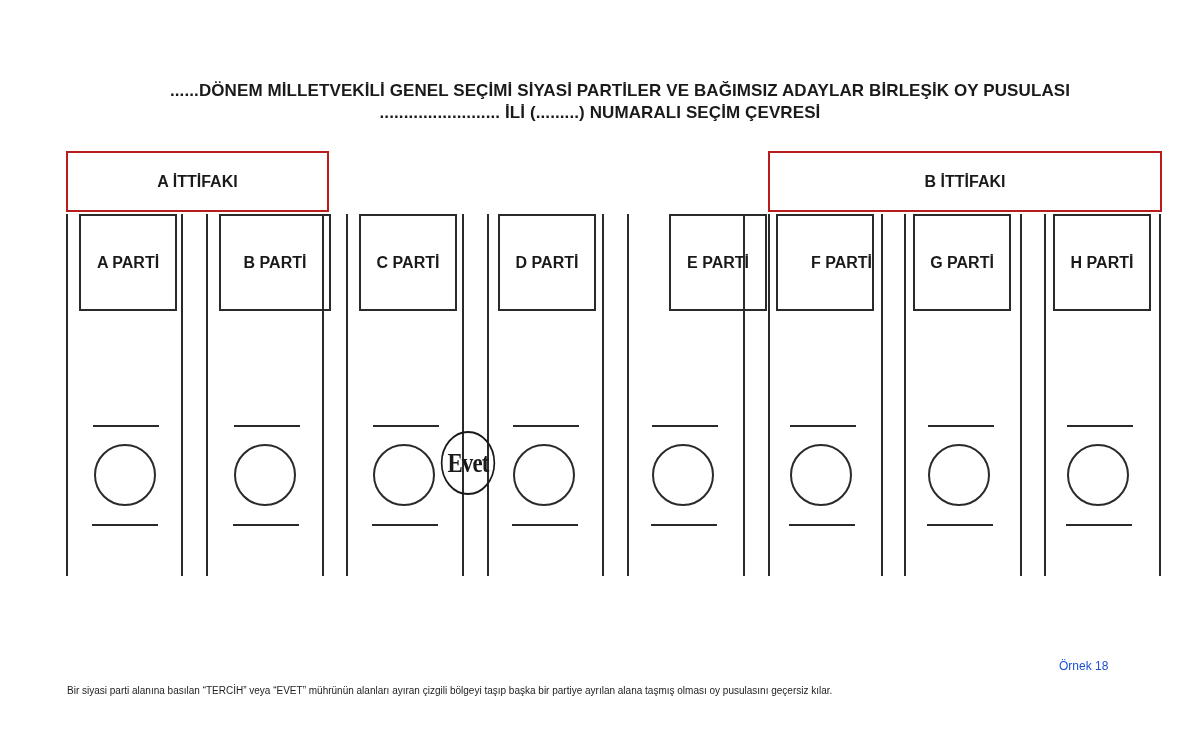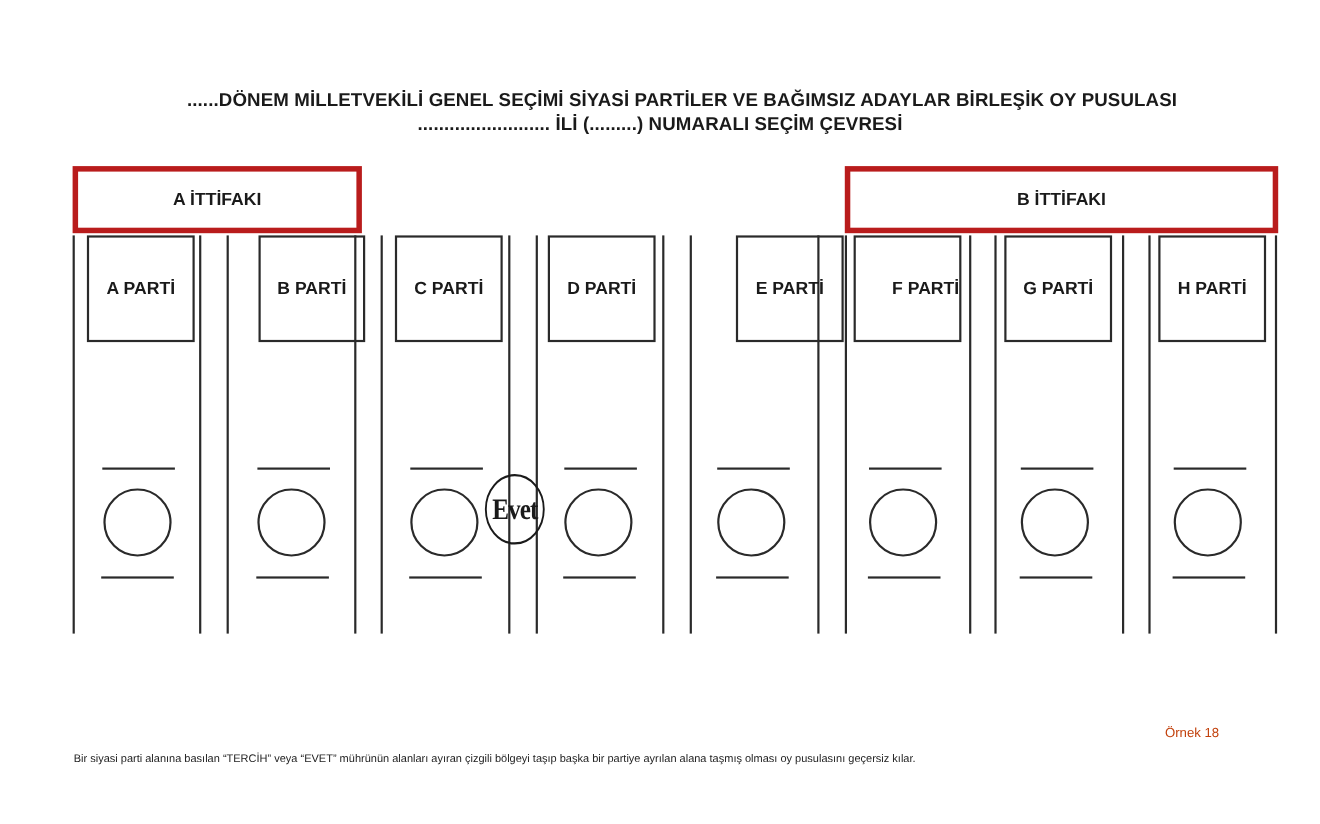--- a/index.html
+++ b/index.html
@@ -8,41 +8,41 @@
     font-family: "Liberation Sans", sans-serif; color: #1a1a1a;
   }
   .title {
     position: absolute; left: 0; width: 1240px; text-align: center;
     font-weight: bold; font-size: 17px; letter-spacing: 0.1px;
   }
   .t1 { top: 81px; }
   .t2 { top: 103px; left: -20px; }
   .vline { position: absolute; width: 2px; background: #2a2a2a; top: 214px; height: 362px; }
   .alliance {
-    position: absolute; top: 151px; height: 61px; border: 5px solid #b91c1c; box-sizing: border-box;
+    position: absolute; top: 151px; height: 61px; border: 2px solid #b91c1c; box-sizing: border-box;
     display: flex; align-items: center; justify-content: center;
     font-weight: bold; font-size: 16px;
   }
   .pbox {
     position: absolute; top: 214px; height: 97px; border: 2px solid #2a2a2a; box-sizing: border-box; border-top-width: 2px;
     display: flex; align-items: center; justify-content: center;
     font-weight: bold; font-size: 16px;
   }
   .dash { position: absolute; height: 2px; background: #2a2a2a; width: 66px; }
   .circle {
     position: absolute; width: 62px; height: 62px; border: 2px solid #2a2a2a; border-radius: 50%; box-sizing: border-box;
   }
   .stamp {
     position: absolute; left: 436px; top: 431px; width: 64px; height: 64px; border: 2px solid #1a1a1a; border-radius: 50%;
     box-sizing: border-box; display: flex; align-items: center; justify-content: center;
     font-family: "Liberation Serif", serif; font-weight: bold; font-size: 27px; letter-spacing: -1px;
     transform: scaleX(0.85);
   }
   .note { position: absolute; left: 67px; top: 683px; width: 1060px; font-size: 10px; line-height: 16px; color: #222; }
-  .example { position: absolute; left: 1059px; top: 659px; font-size: 12px; color: #c2410c; }
+  .example { position: absolute; left: 1059px; top: 659px; font-size: 12px; color: #1d4ed8; }
 </style>
 </head>
 <body>
 
 <div class="title t1">......DÖNEM MİLLETVEKİLİ GENEL SEÇİMİ SİYASİ PARTİLER VE BAĞIMSIZ ADAYLAR BİRLEŞİK OY PUSULASI</div>
 <div class="title t2">......................... İLİ (.........) NUMARALI SEÇİM ÇEVRESİ</div>
 
 <div class="alliance" style="left:66px; width:263px;">
   <span>A İTTİFAKI</span>
 </div>
@@ -63,21 +63,21 @@
 <div class="vline" style="left:768px;"></div>
 <div class="vline" style="left:881px;"></div>
 <div class="vline" style="left:904px;"></div>
 <div class="vline" style="left:1020px;"></div>
 <div class="vline" style="left:1044px;"></div>
 <div class="vline" style="left:1159px;"></div>
 
 <div class="pbox" style="left:79px; width:98px;">
     <span>A PARTİ</span>
   </div>
-<div class="pbox" style="left:219px; width:97px;margin-left:16px;">
+<div class="pbox" style="left:219px; width:112px;">
     <span>B PARTİ</span>
   </div>
 <div class="pbox" style="left:359px; width:98px;">
     <span>C PARTİ</span>
   </div>
 <div class="pbox" style="left:498px; width:98px;">
     <span>D PARTİ</span>
   </div>
 <div class="pbox" style="left:637px; width:98px;margin-left:32px;">
     <span>E PARTİ</span>

